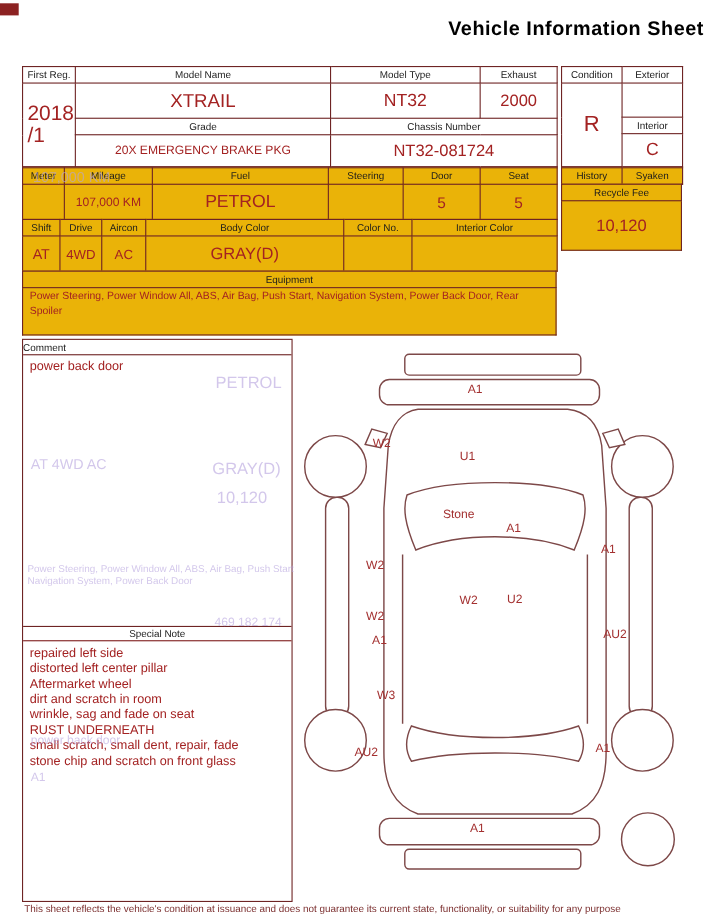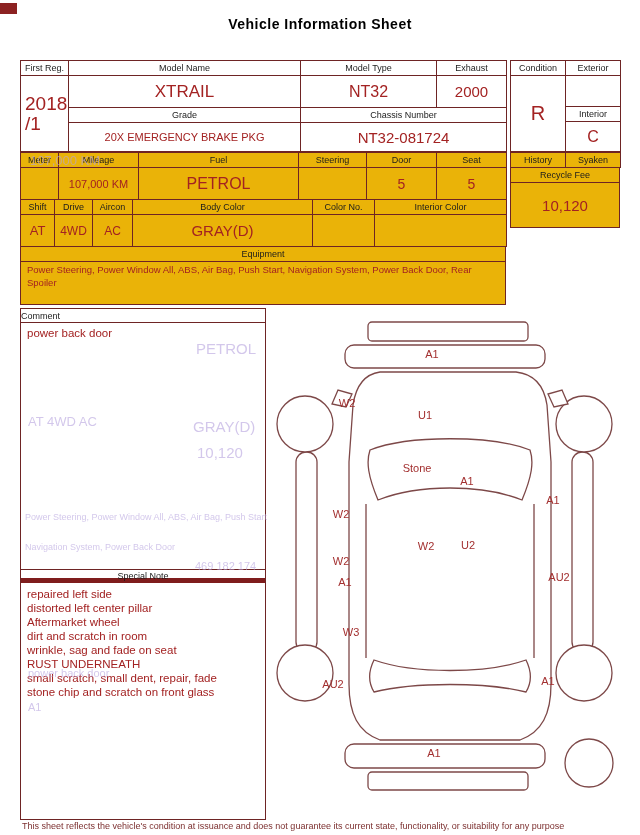--- a/index.html
+++ b/index.html
@@ -1,19 +1,19 @@
 <!DOCTYPE html>
 <html><head>
 <meta charset="utf-8">
 <style>
   html,body{margin:0;padding:0;background:#fff;}
   .sheet{position:relative;width:640px;height:835px;background:#fff;
          font-family:"Liberation Sans",sans-serif;color:#1c1c1c;overflow:hidden;}
-  .title{position:absolute;top:16px;left:0;width:100%;text-align:center;
-         font-size:14px;font-weight:bold;color:#000;letter-spacing:.5px;}
+  .title{position:absolute;top:16px;left:0;width:100%;text-align:right;
+         font-size:18px;font-weight:bold;color:#000;letter-spacing:.5px;}
   .corner{position:absolute;left:0;top:3px;width:17px;height:11px;background:#8c2222;}
 
   table.tbl{border-collapse:collapse;table-layout:fixed;position:absolute;background:#fff;}
   .stack{position:absolute;}
   .stack table{border-collapse:collapse;table-layout:fixed;width:100%;background:#eab308;}
   .stack table + table{margin-top:-1px;padding-left:34px;}
   td{border:1px solid #6e2424;padding:0;text-align:center;vertical-align:middle;
      font-size:9px;color:#1c1c1c;overflow:hidden;}
   tr.hdr td{height:14px;margin-left:37px;}
   .v{color:#a32222;}
@@ -23,21 +23,21 @@
   .firstreg{white-space:pre-line;text-align:left;padding-left:4px;font-size:19px;line-height:1.05;}
   .eq{text-align:left;padding:2px 6px;font-size:9.5px;line-height:1.35;vertical-align:top;}
 
   .notebox{position:absolute;left:20px;top:308px;width:246px;height:512px;
            border:1px solid #6e2424;box-sizing:border-box;background:#fff;}
   .boxhdr{height:14px;line-height:14px;text-align:left;font-size:9px;
           border-bottom:1px solid #6e2424;color:#1c1c1c;box-sizing:border-box;}
   .commentbody{height:246px;box-sizing:border-box;padding:4px 6px;font-size:11.5px;
                color:#a32222;text-align:left;}
   .notehdr{height:14px;line-height:13px;text-align:center;font-size:9px;
-           border-top:1px solid #6e2424;border-bottom:5px solid #7f1d1d;box-sizing:border-box;}
+           border-top:1px solid #6e2424;border-bottom:1px solid #7f1d1d;box-sizing:border-box;}
   .notebody{padding:4px 6px;font-size:11.5px;color:#a32222;text-align:left;line-height:1.22;}
 
   .diagram{position:absolute;left:268px;top:312px;width:364px;height:500px;}
   .diagram svg{position:absolute;left:0;top:0;}
   .dlabels{position:absolute;left:0;top:0;width:100%;height:100%;}
   .dlabel{position:absolute;transform:translate(-50%,-50%);font-size:11px;
           color:#a33030;white-space:nowrap;}
 
   .ghost-layer{position:absolute;left:0;top:0;width:640px;height:835px;pointer-events:none;z-index:4;}
   .ghost{position:absolute;color:#b6a3de;opacity:.6;white-space:nowrap;}
@@ -259,20 +259,20 @@
       </div>
   </div>
 
   <div class="ghost-layer">
       <span class="ghost" style="left: 30px; top: 153px; font-size: 13px;">107,000 KM</span>
       <span class="ghost" style="left: 196px; top: 340px; font-size: 15px;">PETROL</span>
       <span class="ghost" style="left: 28px; top: 414px; font-size: 13px;">AT  4WD  AC</span>
       <span class="ghost" style="left: 193px; top: 418px; font-size: 15px;">GRAY(D)</span>
       <span class="ghost" style="left: 197px; top: 444px; font-size: 15px;">10,120</span>
       <span class="ghost" style="left: 25px; top: 512px; font-size: 9px;">Power Steering, Power Window All, ABS, Air Bag, Push Start</span>
-      <span class="ghost" style="left: 25px; top: 523px; font-size: 9px; margin-top: 19px;">Navigation System, Power Back Door</span>
+      <span class="ghost" style="left: 25px; top: 523px; font-size: 9px;">Navigation System, Power Back Door</span>
       <span class="ghost" style="left: 195px; top: 560px; font-size: 11px;">469  182  174</span>
       <span class="ghost" style="left: 28px; top: 667px; font-size: 11px;">power back door</span>
       <span class="ghost" style="left: 28px; top: 701px; font-size: 11px;">A1</span>
     </div>
 
   <div class="footer">This sheet reflects the vehicle's condition at issuance and does not guarantee its current state, functionality, or suitability for any purpose</div>
 </div>
 
 </body></html>

